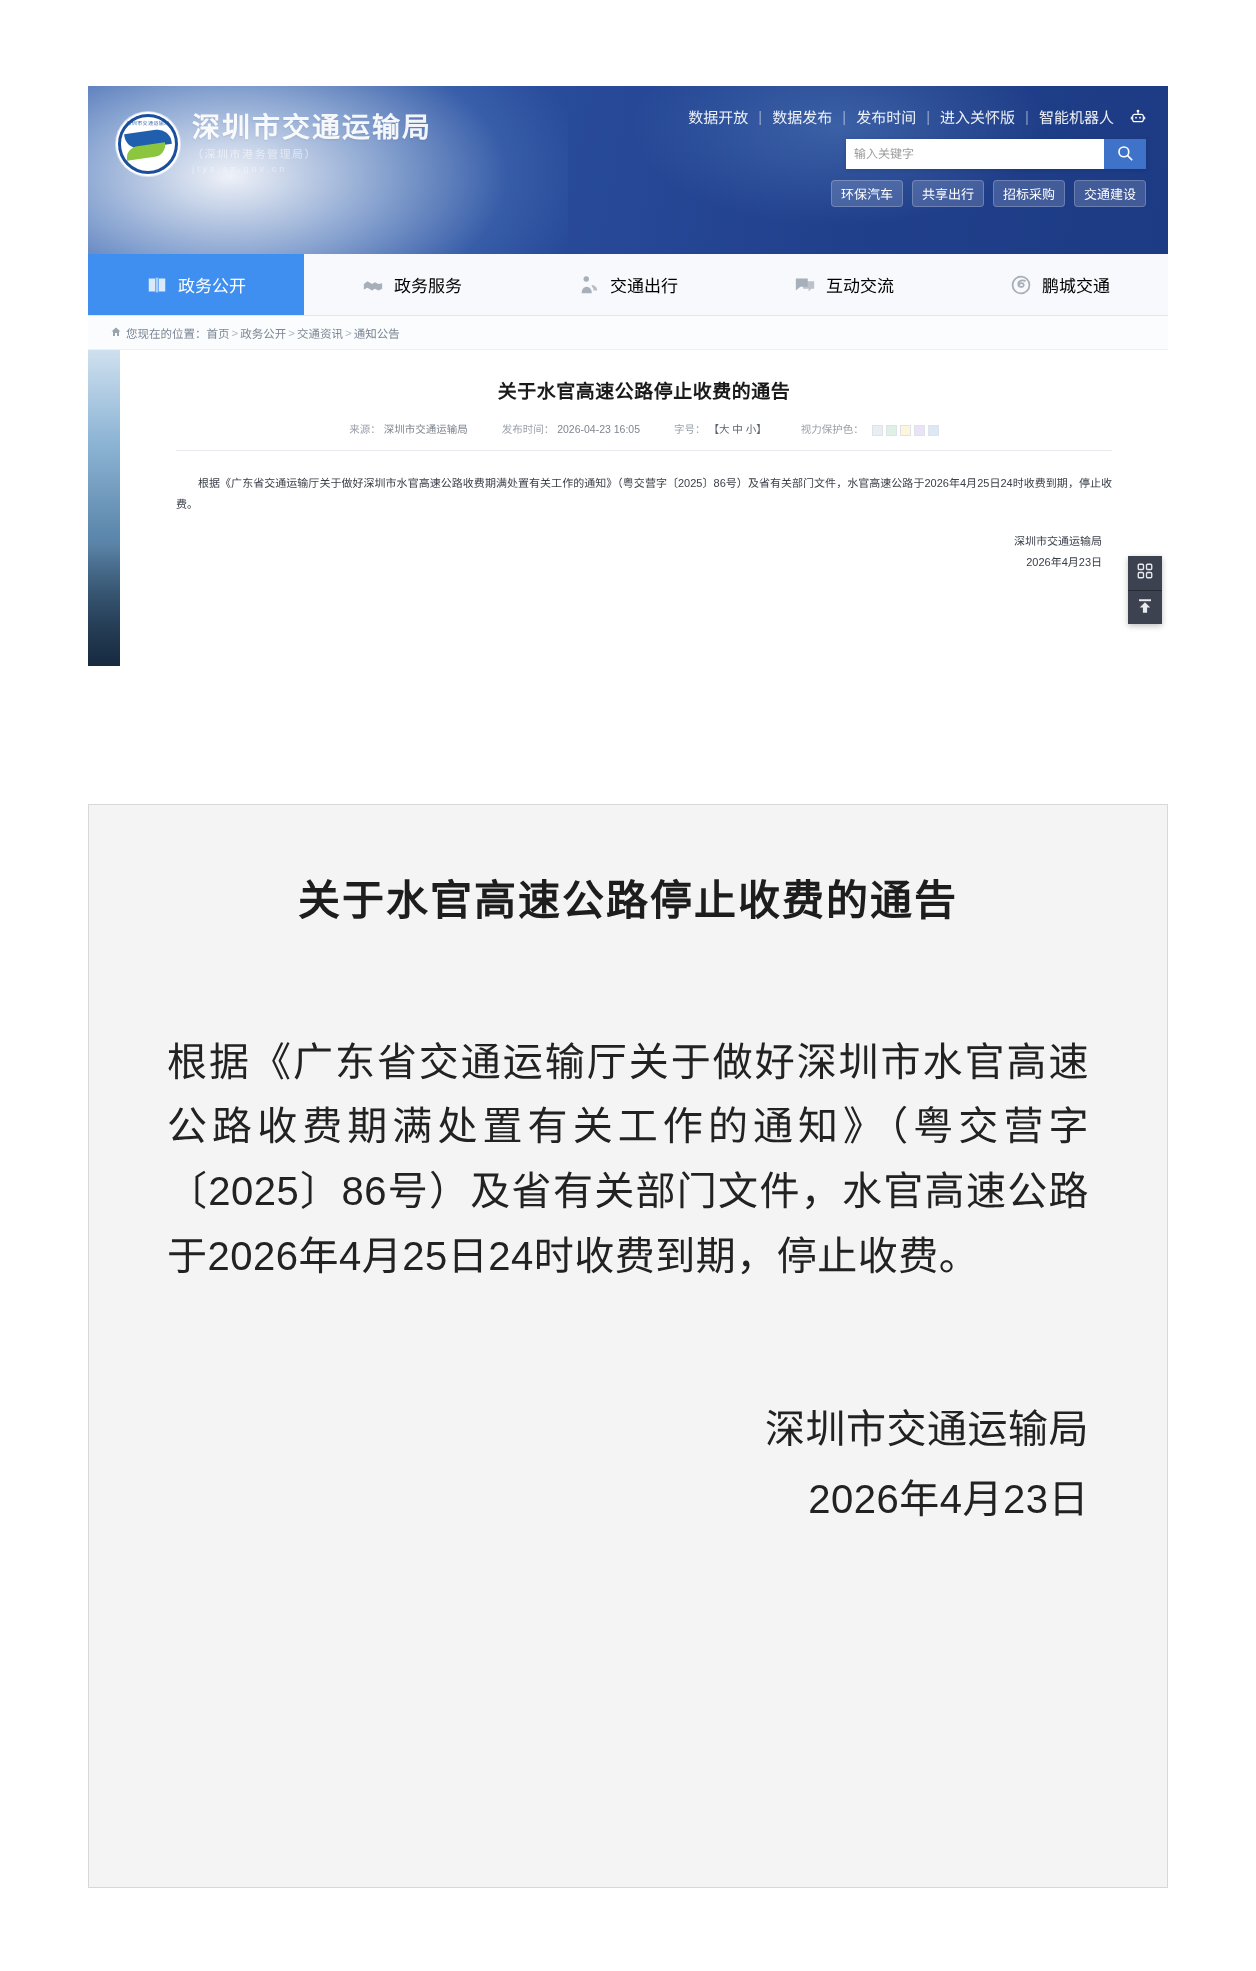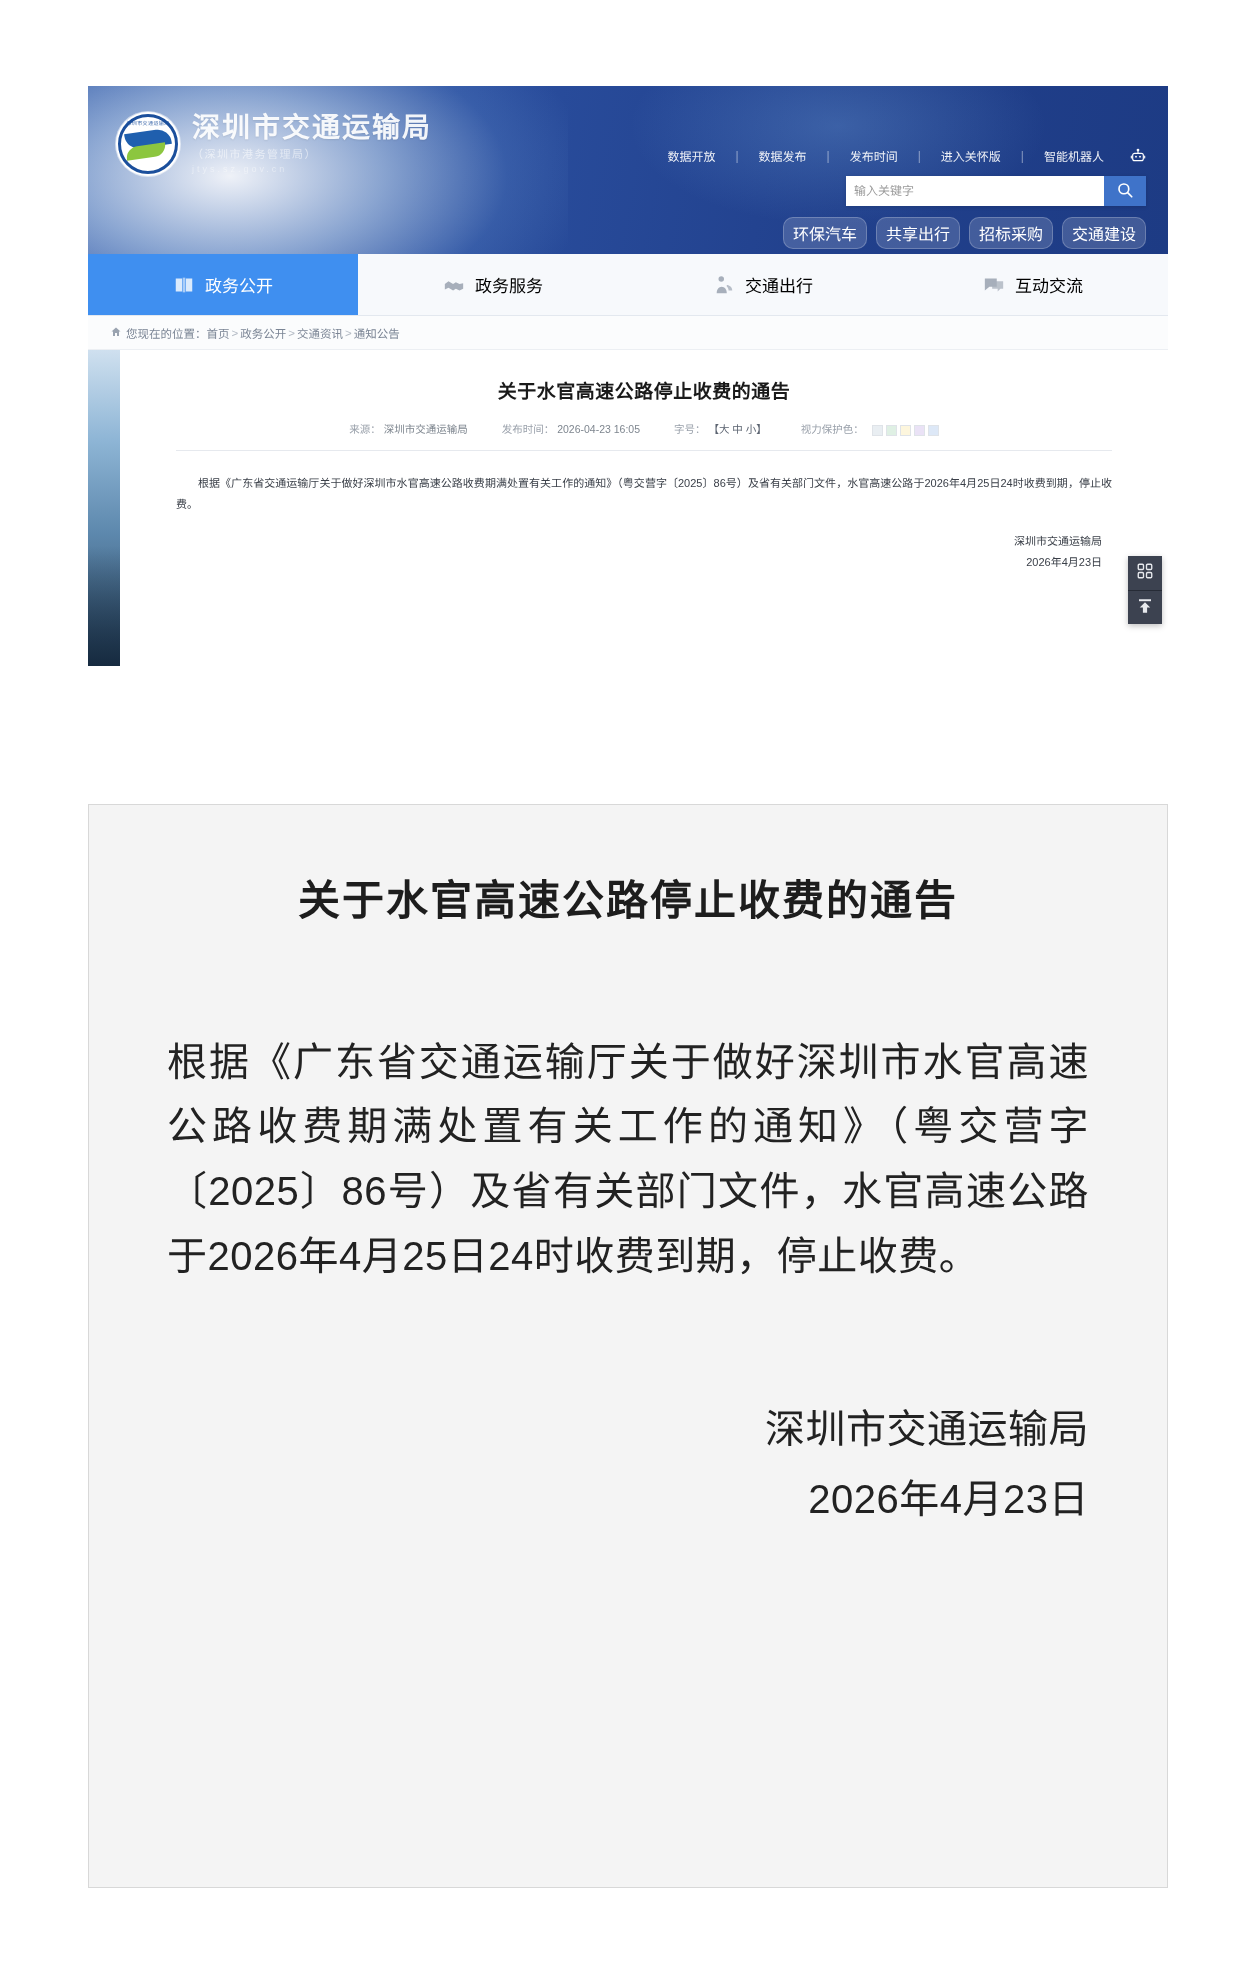--- a/index.html
+++ b/index.html
@@ -122,25 +122,24 @@
 
   
   .hdr-right {
     position: absolute;
     right: 22px; top: 20px;
     z-index: 4;
     text-align: right;
   }
   .toplinks {
     display: flex; align-items: center; justify-content: flex-end;
-    gap: 20px;
-    font-size: 12px;
+    gap: 10px;
+    font-size: 15px;
     color: rgba(255,255,255,0.92);
     white-space: nowrap;
-    margin-top: 41px;
   }
   .toplinks a { color: rgba(255,255,255,0.92); text-decoration: none; }
   .toplinks .sep { color: rgba(255,255,255,0.45); }
   .robot-ico {
     display: inline-flex; align-items: center; justify-content: center;
     width: 16px; height: 16px;
     margin-left: 6px;
   }
 
   .searchbar {
@@ -170,23 +169,23 @@
     cursor: pointer;
   }
 
   .tagrow {
     margin-top: 11px;
     display: flex; justify-content: flex-end; gap: 9px;
   }
   .tag {
     background: rgba(255,255,255,0.16);
     border: 1px solid rgba(255,255,255,0.22);
-    border-radius: 10px;
+    border-radius: 4px;
     color: #fff;
-    font-size: 16px;
+    font-size: 13px;
     padding: 3px 9px;
     white-space: nowrap;
     cursor: pointer;
   }
 
   
   .mainnav {
     height: 62px;
     background: #f7f9fc;
     border-bottom: 1px solid #e3e8ef;
@@ -453,20 +452,29 @@
     <div class="navitem">
       <span class="navicon">
         <svg width="22" height="22" viewBox="0 0 24 24" fill="#9aa3b0">
           <path d="M2 5h13v9H7l-5 4z"></path>
           <path d="M10 8h12v8h-3l-3 3v-3h-6z" opacity=".75"></path>
         </svg>
       </span>
       <span>互动交流</span>
     </div>
 
+    <div class="navitem">
+      <span class="navicon">
+        <svg width="22" height="22" viewBox="0 0 24 24" fill="none" stroke="#9aa3b0" stroke-width="1.9">
+          <circle cx="12" cy="12" r="9.2"></circle>
+          <path d="M17 8c-3-2-8-1-8 3s6 4 6 1-5-3-6 1"></path>
+        </svg>
+      </span>
+      <span>鹏城交通</span>
+    </div>
   </div>
 
   <div class="crumbbar">
     <span class="home-ico">
       <svg width="12" height="12" viewBox="0 0 24 24" fill="#9aa3b0">
           <path d="M12 3l9 8h-3v9h-4v-6h-4v6H6v-9H3z"></path>
         </svg>
     </span>
     <span>您现在的位置：</span>
     <a>首页</a>

